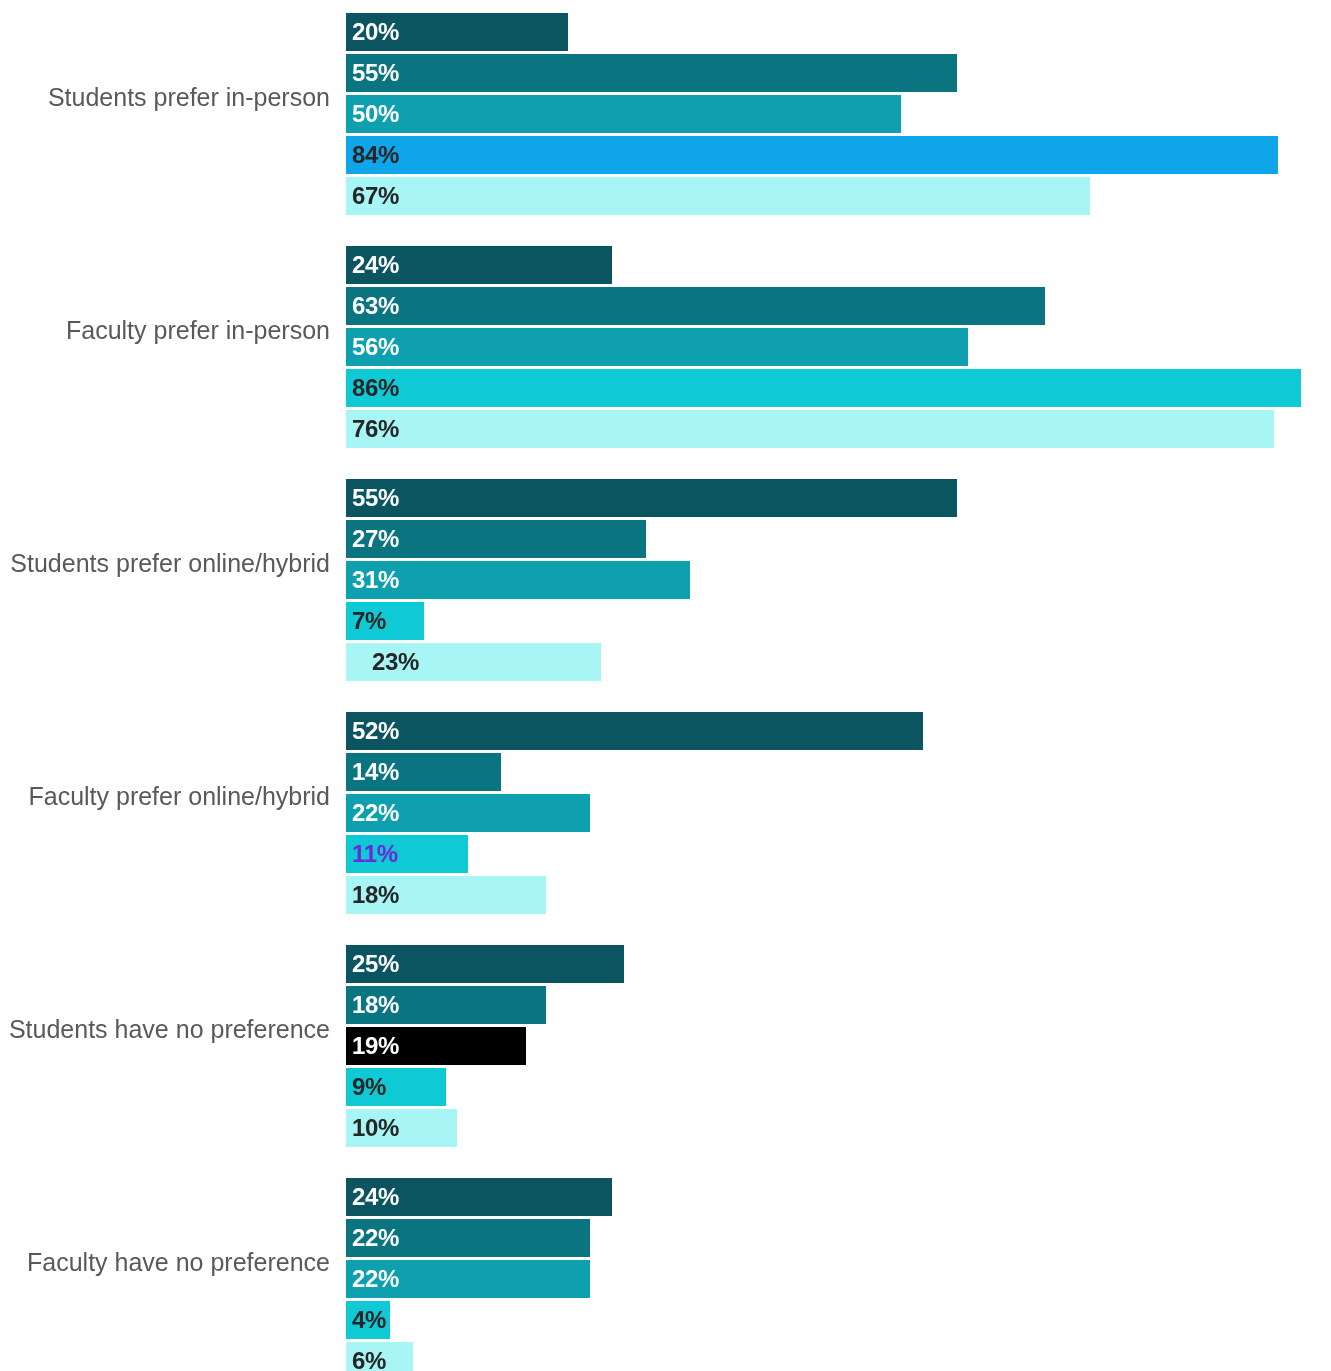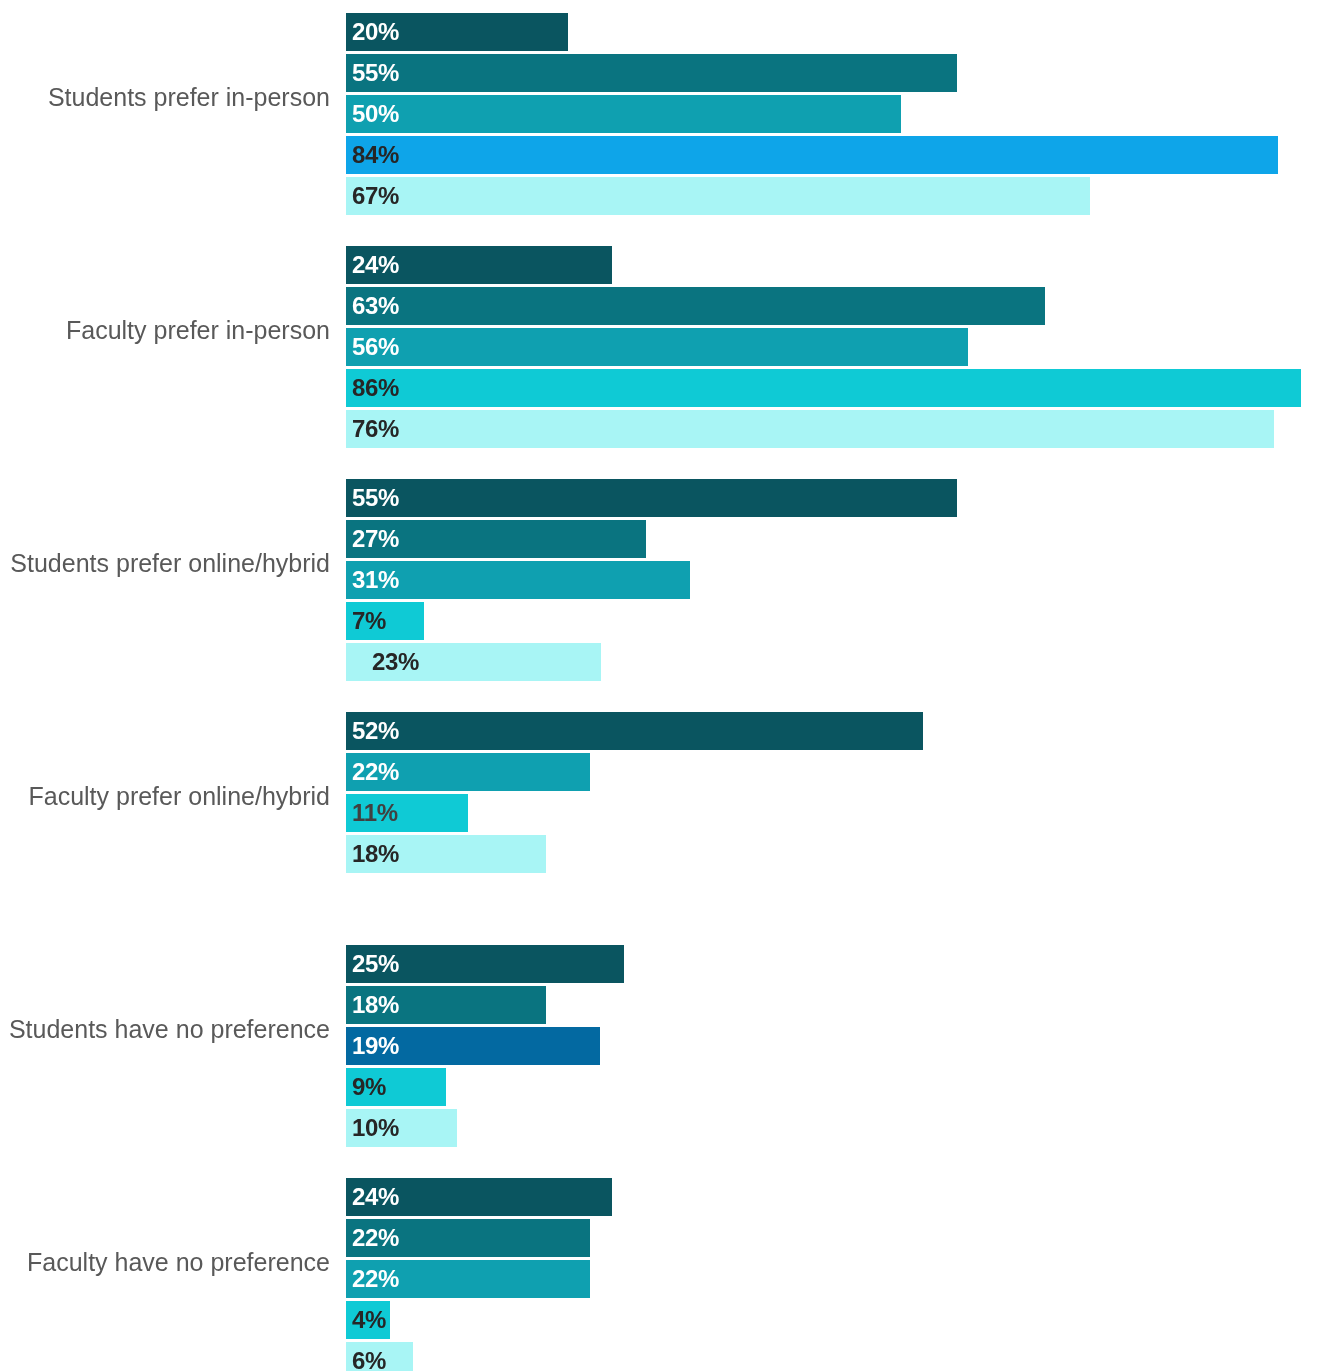--- a/index.html
+++ b/index.html
@@ -168,27 +168,32 @@
     </div>
     <div class="group">
       <div class="group-label" style="color: rgb(89, 89, 89);">Faculty prefer online/hybrid</div>
       <div class="bars">
         <div class="bar-row">
           <div class="bar" style="background: rgb(10, 85, 96); width: 577.2px;">
             <span class="bar-label lbl-light" style="color: rgb(255, 255, 255);">52%</span>
           </div>
         </div>
         <div class="bar-row">
+          <div class="bar" style="background: rgb(10, 116, 128); width: 155.4px;">
+            <span class="bar-label lbl-light" style="color: rgb(255, 255, 255);">14%</span>
+          </div>
+        </div>
+        <div class="bar-row">
           <div class="bar" style="background: rgb(15, 160, 176); width: 244.2px;">
             <span class="bar-label lbl-light" style="color: rgb(255, 255, 255);">22%</span>
           </div>
         </div>
         <div class="bar-row">
           <div class="bar" style="background: rgb(15, 202, 213); width: 122.1px;">
-            <span class="bar-label lbl-dark" style="color: #404040;">11%</span>
+            <span class="bar-label lbl-dark" style="color: #6d28d9;">11%</span>
           </div>
         </div>
         <div class="bar-row">
           <div class="bar" style="background: rgb(168, 245, 245); width: 199.8px;">
             <span class="bar-label lbl-dark" style="color: rgb(38, 38, 38);">18%</span>
           </div>
         </div>
       </div>
     </div>
     <div class="group">
@@ -198,21 +203,21 @@
           <div class="bar" style="background: rgb(10, 85, 96); width: 277.5px;">
             <span class="bar-label lbl-light" style="color: rgb(255, 255, 255);">25%</span>
           </div>
         </div>
         <div class="bar-row">
           <div class="bar" style="background: rgb(10, 116, 128); width: 199.8px;">
             <span class="bar-label lbl-light" style="color: rgb(255, 255, 255);">18%</span>
           </div>
         </div>
         <div class="bar-row">
-          <div class="bar" style="background: #0369a1; width: 254px; align-items: center;">
+          <div class="bar" style="background: #000000; width: 180px; align-items: center;">
             <span class="bar-label lbl-light" style="color: rgb(255, 255, 255);">19%</span>
           </div>
         </div>
         <div class="bar-row">
           <div class="bar" style="background: rgb(15, 202, 213); width: 99.9px;">
             <span class="bar-label lbl-dark" style="color: rgb(38, 38, 38);">9%</span>
           </div>
         </div>
         <div class="bar-row">
           <div class="bar" style="background: rgb(168, 245, 245); width: 111px;">

